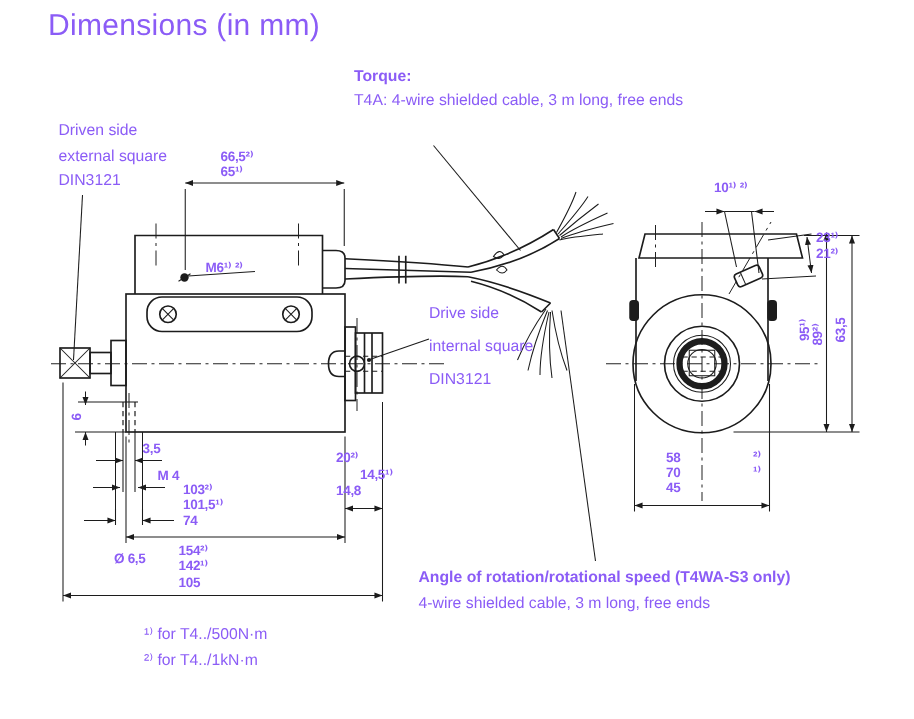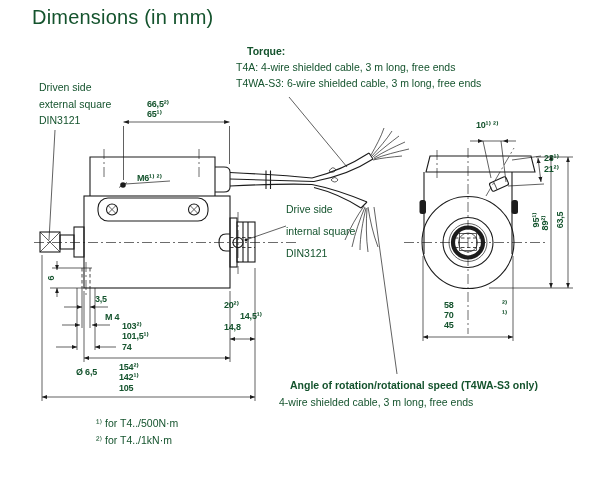--- a/index.html
+++ b/index.html
@@ -1,22 +1,22 @@
 <!DOCTYPE html>
 <html><head>
 <meta charset="utf-8">
 <style>
   html,body{margin:0;padding:0;background:#fff;}
   .page{position:relative;width:609px;height:479px;background:#fff;overflow:hidden;
-        font-family:"Liberation Sans","DejaVu Sans",sans-serif;color:#14532d;}
+        font-family:"Liberation Sans","DejaVu Sans",sans-serif;color:#8b5cf6;}
   .page svg{position:absolute;left:0;top:0;}
   .t{position:absolute;white-space:nowrap;}
   .title{font-size:20px;letter-spacing:0.2px;}
   .lbl{font-size:10.5px;line-height:12px;}
-  .b{font-weight:bold;margin-left:11px;}
+  .b{font-weight:bold;}
   .dim{font-size:9px;font-weight:bold;letter-spacing:-0.2px;line-height:10px;}
   .ctr{}
   .rot{transform:translate(-50%,-50%) rotate(-90deg);}
   .ol{stroke:#1c1c1c;fill:none;stroke-width:1.1;}
   .thin{stroke:#1c1c1c;fill:none;stroke-width:0.7;}
   .cl{stroke:#1c1c1c;fill:none;stroke-width:0.65;stroke-dasharray:10 3 2 3;}
   .hid{stroke:#1c1c1c;fill:none;stroke-width:0.8;stroke-dasharray:3.5 2.5;}
   .fill{fill:#1c1c1c;stroke:none;}
 </style>
 </head>
@@ -197,21 +197,20 @@
     <line class="thin" x1="423" y1="337" x2="513" y2="337" marker-start="url(#arr)" marker-end="url(#arr)"></line>
     <line class="thin" x1="423" y1="256" x2="423" y2="341"></line>
     <line class="thin" x1="513" y1="256" x2="513" y2="341"></line>
   </g>
 </svg>
 
   <div class="t title" style="left:32px;top:6px;">Dimensions (in mm)</div>
 
   <div class="t lbl b" style="left:236px;top:45px;">Torque:</div>
   <div class="t lbl" style="left:236px;top:61px;">T4A: 4-wire shielded cable, 3 m long, free ends</div>
-  <div class="t lbl" style="left:236px;top:77px;">T4WA-S3: 6-wire shielded cable, 3 m long, free ends</div>
 
   <div class="t lbl" style="left:39px;top:81px;">Driven side</div>
   <div class="t lbl" style="left:39px;top:98px;">external square</div>
   <div class="t lbl" style="left:39px;top:114px;">DIN3121</div>
 
   <div class="t dim ctr" style="left:147px;top:99px;width:60px;">66,5²⁾</div>
   <div class="t dim ctr" style="left:147px;top:109px;width:60px;">65¹⁾</div>
 
   <div class="t dim" style="left:137px;top:173px;">M6¹⁾ ²⁾</div>
 

